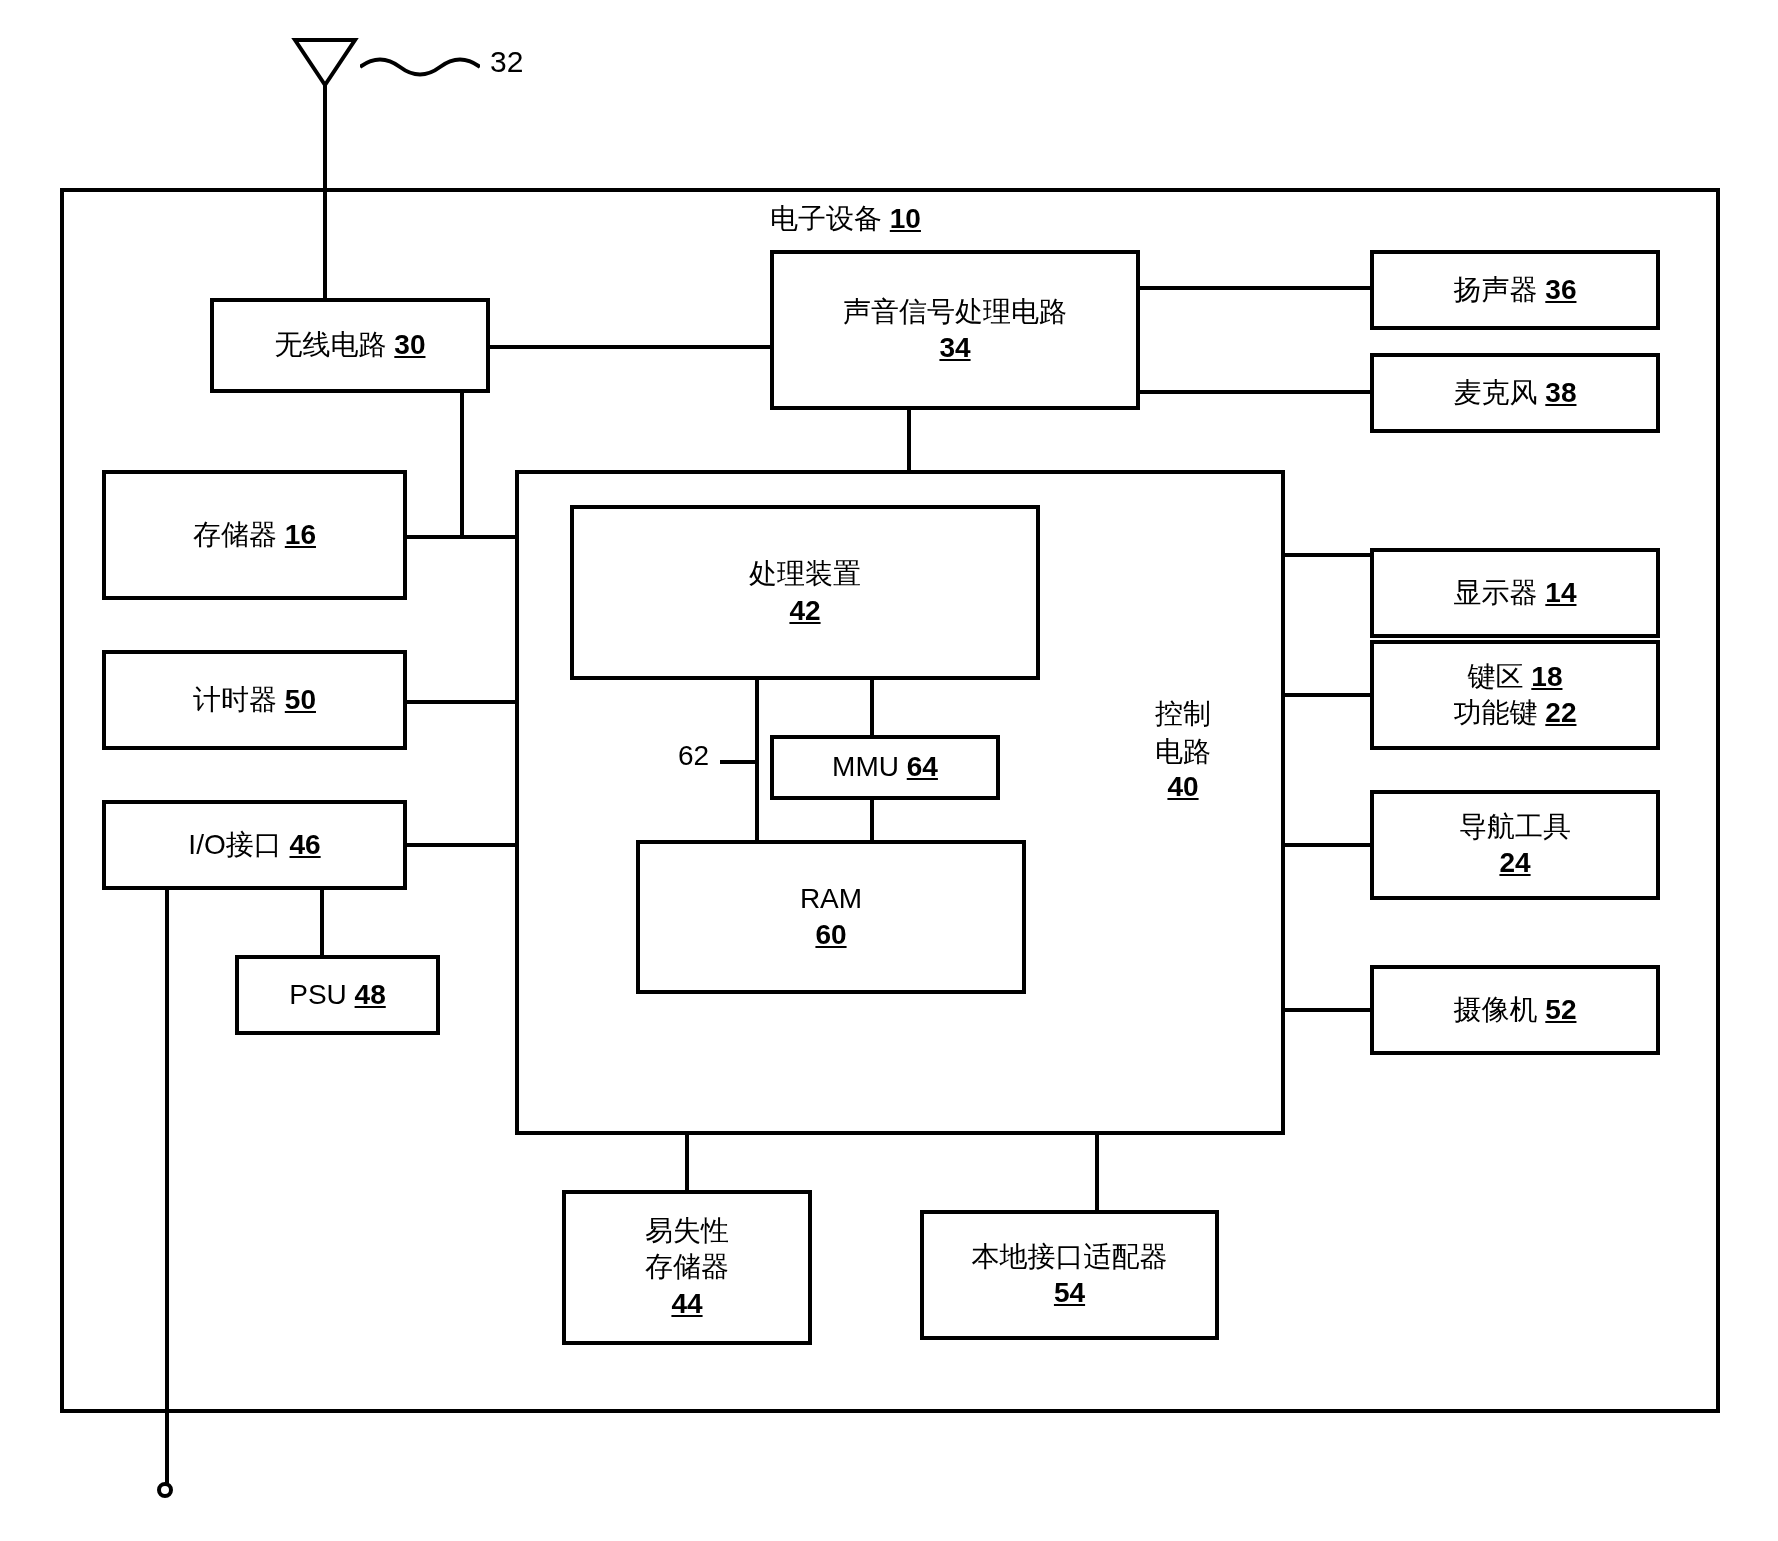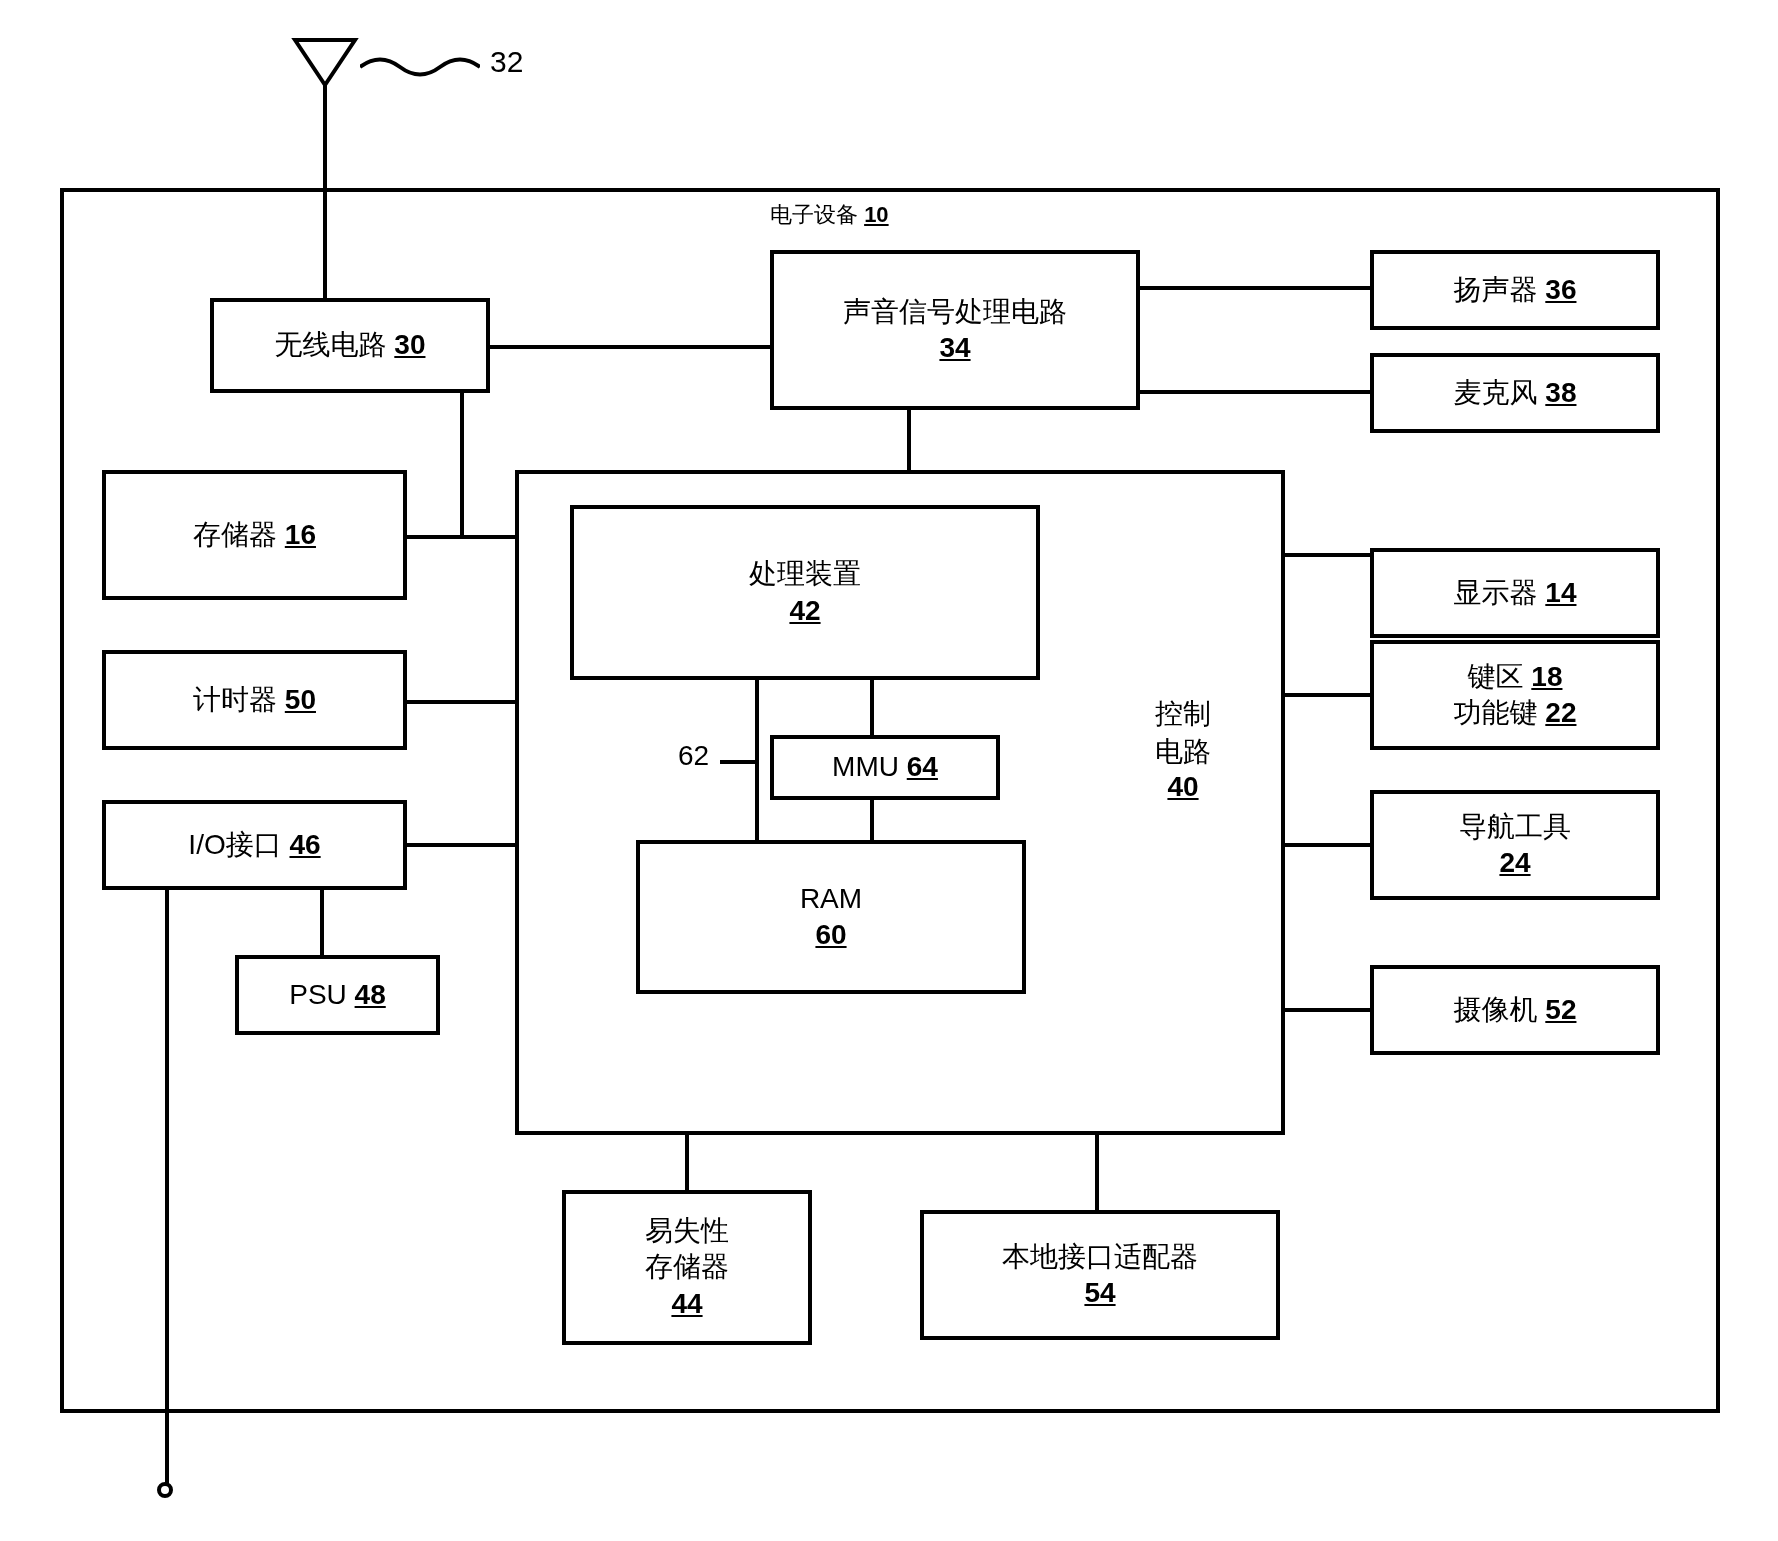--- a/index.html
+++ b/index.html
@@ -40,21 +40,21 @@
   }
   .nowrap { white-space: nowrap; }
 </style>
 </head>
 <body>
 
 <div class="canvas">
 
   <div class="box" style="left:60px; top:188px; width:1660px; height:1225px; justify-content:flex-start; align-items:flex-start;"></div>
 
-  <div style="position:absolute; left:770px; top:200px; font-size:22px;">
+  <div style="position:absolute; left:770px; top:200px; font-size:28px;">
     <span>电子设备</span>
     <span> </span><span class="ref">10</span>
   </div>
 
   <svg class="antenna" style="left:285px; top:35px; width:80px; height:55px;" viewBox="0 0 80 55">
     <path d="M 10 5 L 40 50 L 70 5 Z" fill="none" stroke="#000" stroke-width="4"></path>
   </svg>
 
   <div class="line vline" style="left:323px; top:85px; height:213px;"></div>
 
@@ -178,21 +178,21 @@
     <div>RAM</div>
     <div class="ref">60</div>
   </div>
 
   <div class="box" style="left:562px; top:1190px; width:250px; height:155px;text-align:right;">
     <div>易失性</div>
     <div>存储器</div>
     <div class="ref">44</div>
   </div>
 
-  <div class="box" style="left:920px; top:1210px; width:360px; height:130px;">
+  <div class="box" style="left:920px; top:1210px; width:299px; height:130px;">
     <div>本地接口适配器</div>
     <div class="ref">54</div>
   </div>
 
   <div class="line hline" style="left:490px; top:345px; width:280px;"></div>
 
   <div class="line hline" style="left:1140px; top:286px; width:230px;"></div>
 
   <div class="line hline" style="left:1140px; top:390px; width:230px;"></div>
 

